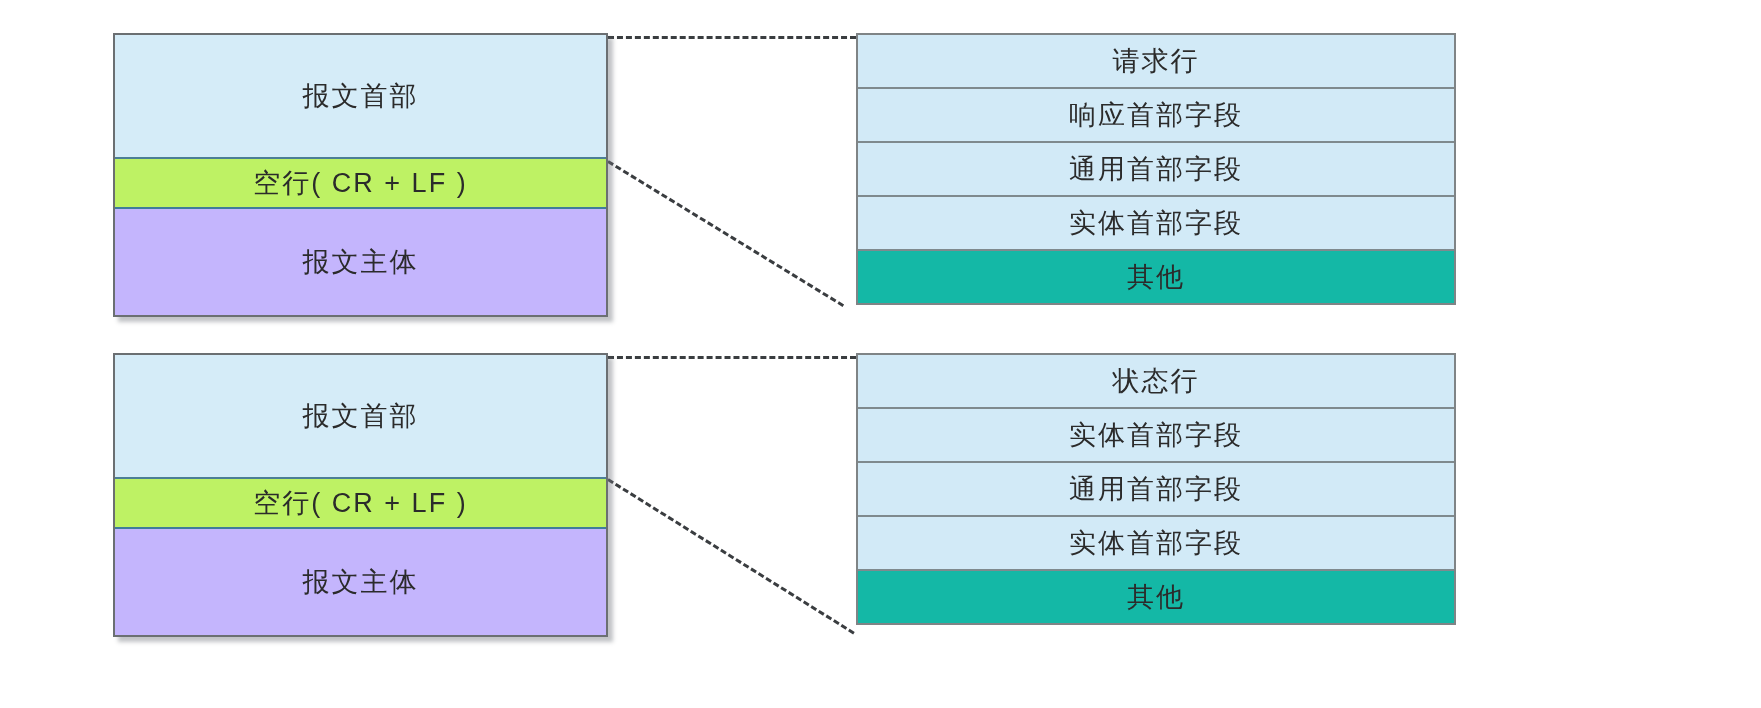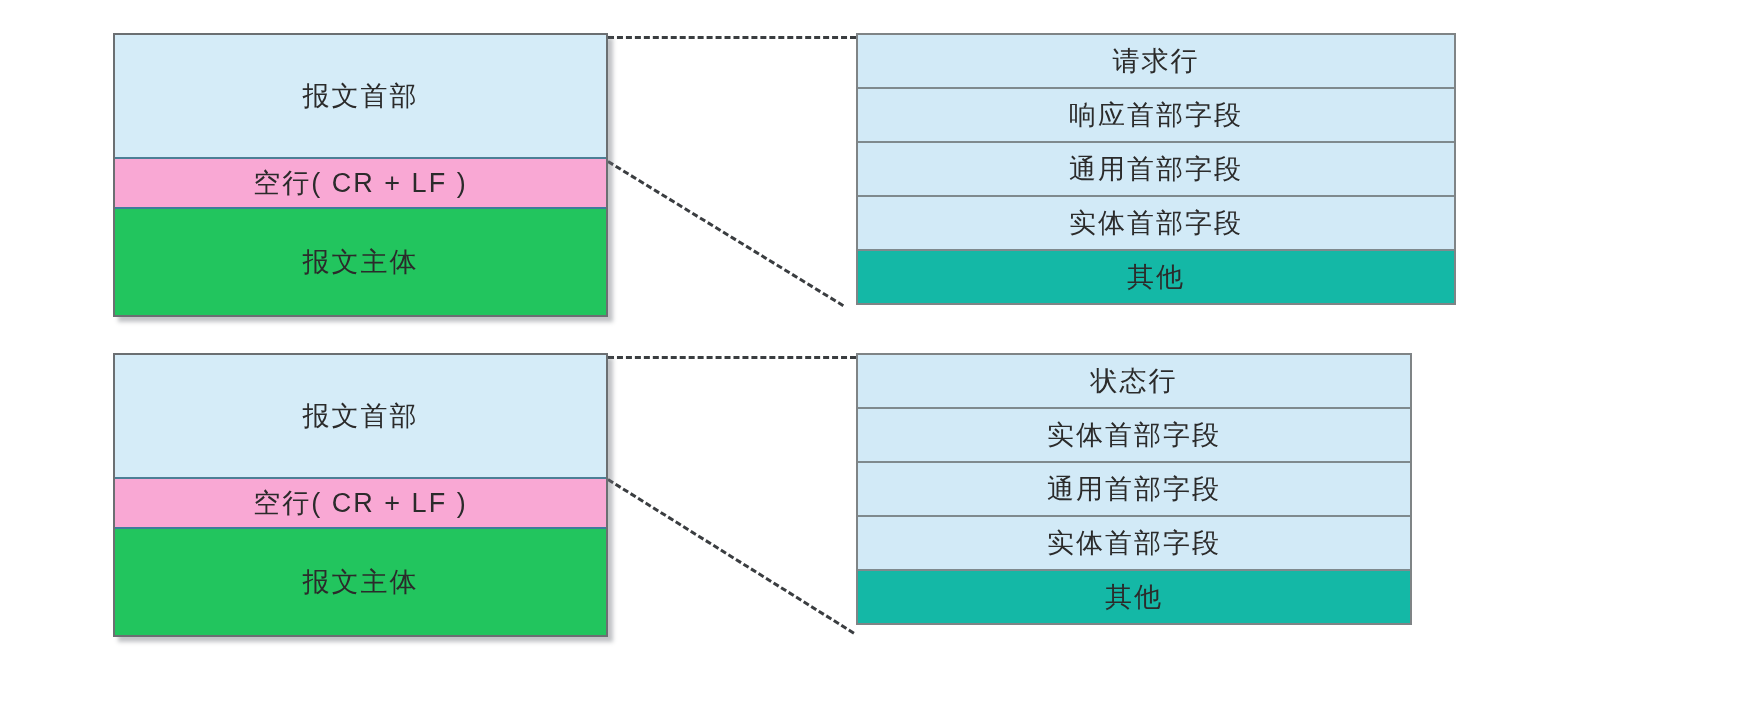--- a/index.html
+++ b/index.html
@@ -40,26 +40,26 @@
     font-size: 27px;
     letter-spacing: 2px;
     line-height: 1;
   }
   .seg-head {
     background: #d5ecf8;
     border-bottom: 2px solid #4c7f96;
     flex: 0 0 124px;
   }
   .seg-blank {
-    background: #f9a8d4;
+    background: #bef264;
     border-bottom: 2px solid #3f7c9b;
     flex: 0 0 50px;
   }
   .seg-body {
-    background: #22c55e;
+    background: #c4b5fd;
     flex: 1 1 auto;
   }
 
   
   .detail-table {
     position: absolute;
     box-sizing: border-box;
     border: 2px solid #7f8486;
     background: #ffffff;
     display: flex;
@@ -115,21 +115,21 @@
 
   <div class="dash-line" style="left:608px; top:356px; width:248px;"></div>
   <div class="dash-line" style="left:608px; top:478px; width:290px; transform:rotate(32deg);"></div>
 
   <div class="msg-box" style="left:113px; top:353px; width:495px; height:284px;">
     <div class="msg-seg seg-head">报文首部</div>
     <div class="msg-seg seg-blank">空行( CR + LF )</div>
     <div class="msg-seg seg-body">报文主体</div>
   </div>
 
-  <div class="detail-table" style="left:856px; top:353px; width:556px; height:272px;justify-content:flex-end;">
+  <div class="detail-table" style="left:856px; top:353px; width:600px; height:272px;justify-content:flex-end;">
     <div class="detail-row">状态行</div>
     <div class="detail-row">实体首部字段</div>
     <div class="detail-row">通用首部字段</div>
     <div class="detail-row">实体首部字段</div>
     <div class="detail-row plain">其他</div>
   </div>
 
 </div>
 
 </body></html>

